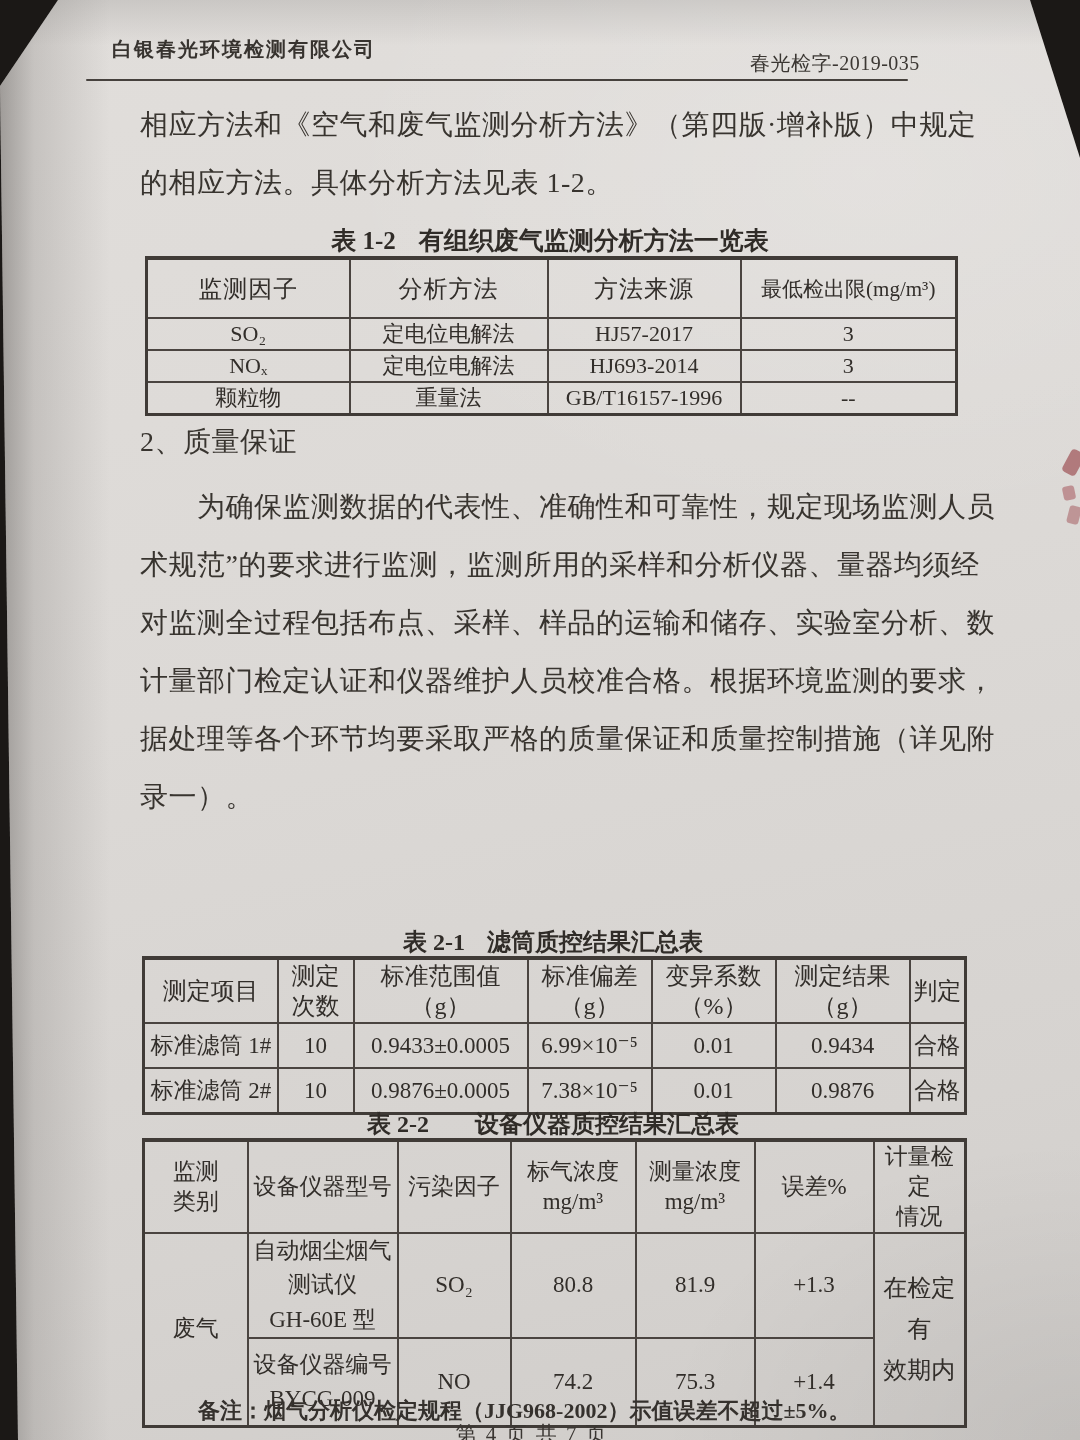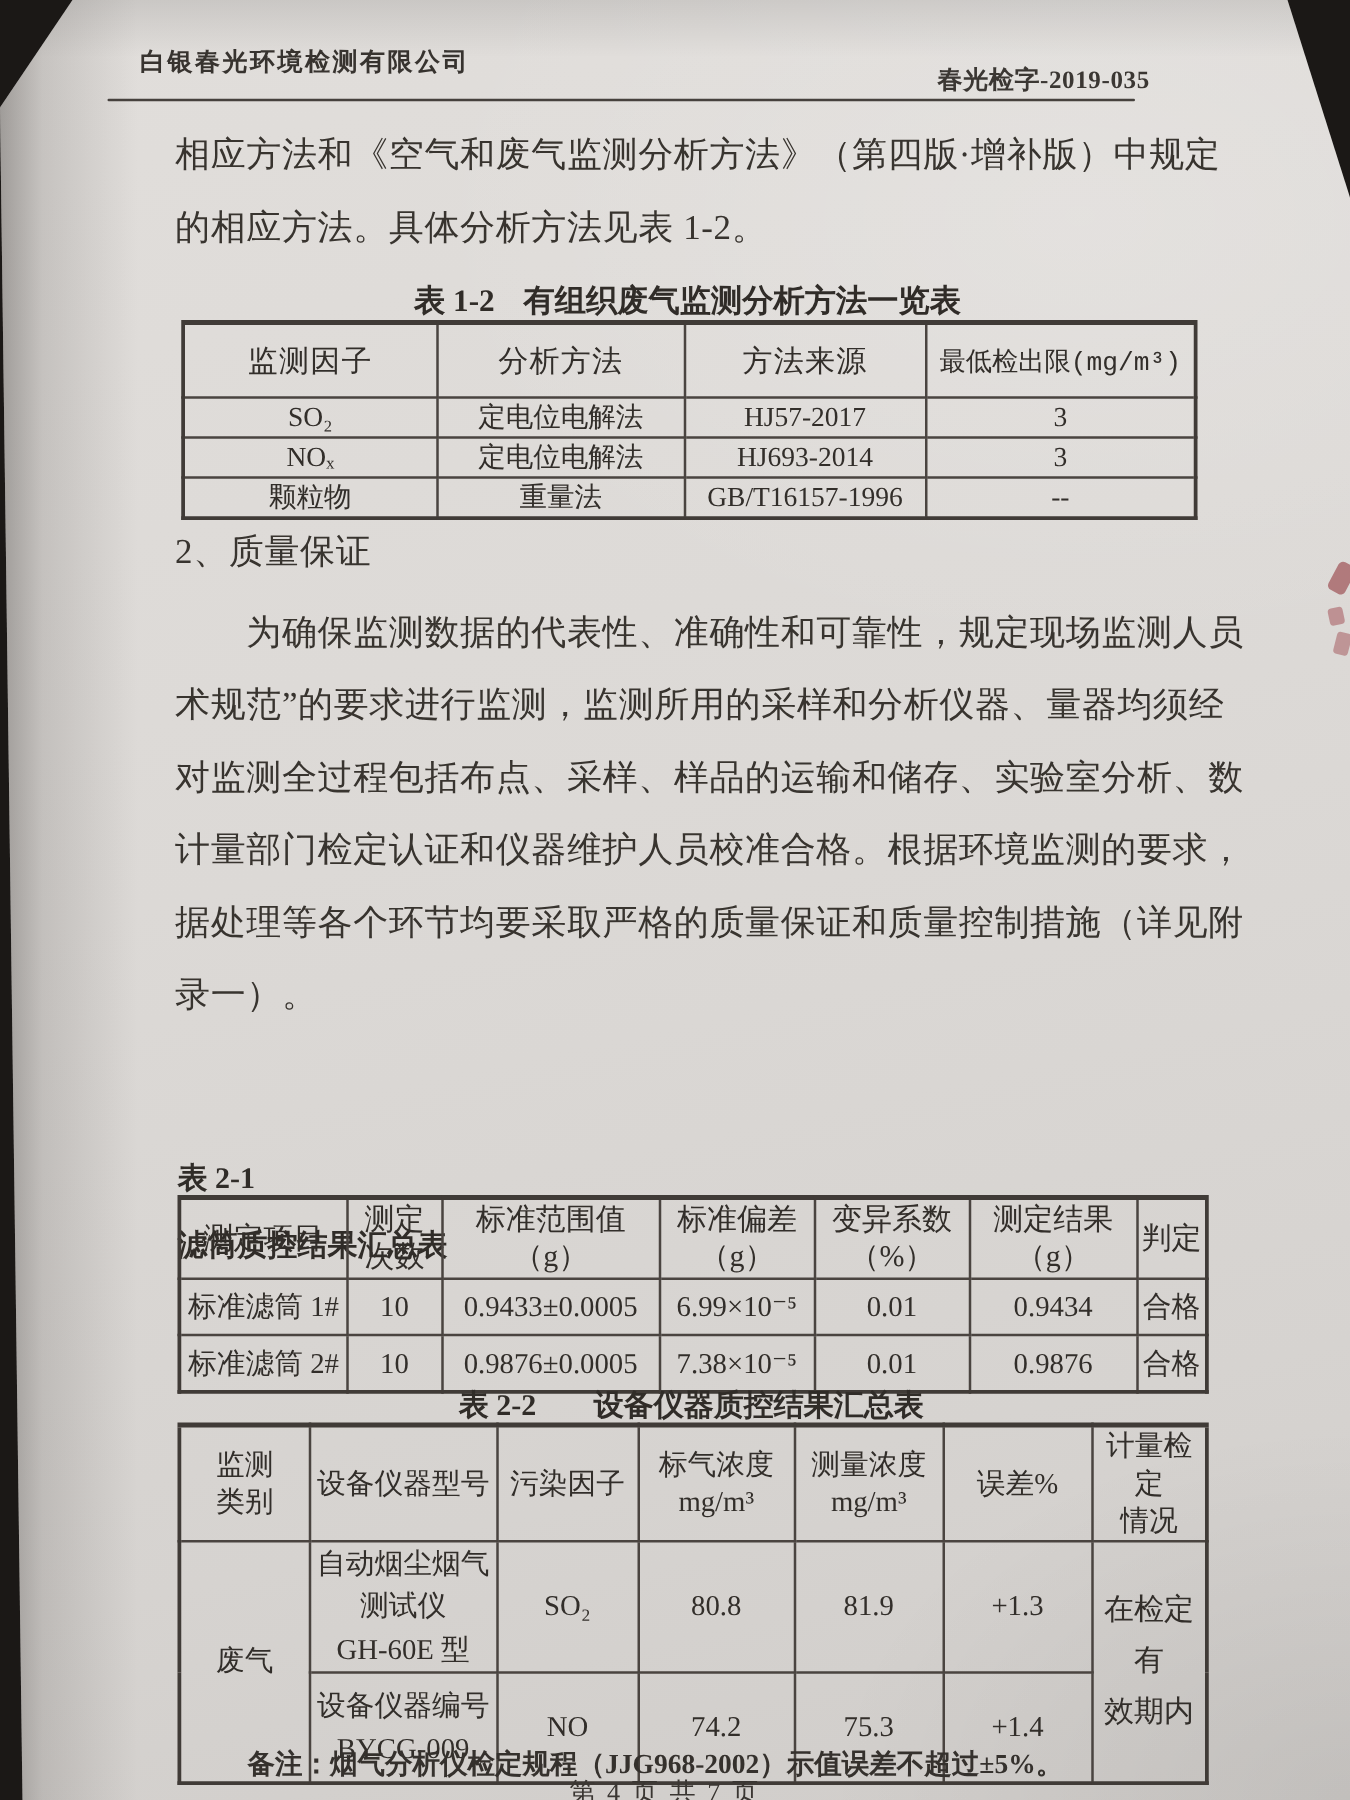--- a/index.html
+++ b/index.html
@@ -16,47 +16,47 @@
     clip-path: polygon(58px 0, 1030px 0, 1080px 158px, 1080px 1440px, 18px 1440px, 0 86px);
     background:
       radial-gradient(900px 600px at 80% 12%, rgba(255,255,255,0.16), rgba(255,255,255,0) 60%),
       radial-gradient(700px 500px at 100% 100%, rgba(0,0,0,0.07), rgba(0,0,0,0) 60%),
       linear-gradient(90deg, rgba(62,58,55,0.40) 0px, rgba(105,101,98,0.22) 34px, rgba(0,0,0,0) 110px),
       linear-gradient(180deg, rgba(0,0,0,0.10) 0px, rgba(0,0,0,0) 46px),
       linear-gradient(168deg, #e1dedb 0%, #dcd9d6 45%, #d6d3d0 78%, #d0cdca 100%);
   }
 
   .abs { position:absolute; }
-  .nowrap { white-space:nowrap;font-weight:bold; }
+  .nowrap { white-space:nowrap; }
 
   
   .company { left:112px; top:36px; font-size:20px; font-weight:bold; letter-spacing:2px; color:#37332f; }
   .docnum  { left:750px; top:50px; font-size:20px; color:#3b3733; letter-spacing:0.5px; }
   .hrule   { left:86px; top:79px; width:822px; height:2px; background:#46413d; border-radius:2px; }
 
   
   .bline { height:58px; line-height:58px; font-size:28px; color:#38342f; letter-spacing:0.5px; white-space:nowrap; }
   .intro { left:140px; top:96px; }
   .heading { left:140px; top:413px; }
   .para1 { left:140px; top:478px; }
   .indent { padding-left:57px; }
   .para2 { left:140px; top:874px; }
 
   
   .caption { display:flex; justify-content:center; font-weight:bold; color:#302c28; }
   .cap12 { left:145px; top:224px; width:810px; gap:23px; font-size:25px; }
-  .cap21 { left:142px; top:926px; width:822px; gap:22px; font-size:24px;flex-direction:column; }
+  .cap21 { left:142px; top:926px; width:822px; gap:22px; font-size:24px; }
   .cap22 { left:142px; top:1108px; width:822px; gap:46px; font-size:24px; }
 
   
   table { position:absolute; border-collapse:collapse; table-layout:fixed; }
   th,td { border:2px solid #4a4440; text-align:center; vertical-align:middle; padding:0; color:#322e2a; font-weight:normal; }
   table { border:3px solid #403b37; }
   .t12 { left:145px; top:256px; width:810px; border-top-width:4px; }
-  .t12 th { height:57px; font-size:24px; letter-spacing:1px;font-family:Liberation Mono, monospace; }
+  .t12 th { height:57px; font-size:24px; letter-spacing:1px; }
   .t12 th.small { font-size:21px; letter-spacing:0; }
   .t12 td { height:27px; font-size:22px; }
 
   .t21 { left:142px; top:956px; width:822px; border-top-width:4px; }
   .t21 th { height:62px; font-size:24px; line-height:1.25; }
   .t21 td { height:43px; font-size:23px; }
 
   .t22 { left:142px; top:1138px; width:822px; border-top-width:4px; }
   .t22 th { height:70px; font-size:23px; line-height:1.3; }
   .t22 td { font-size:23px; line-height:1.5; }

